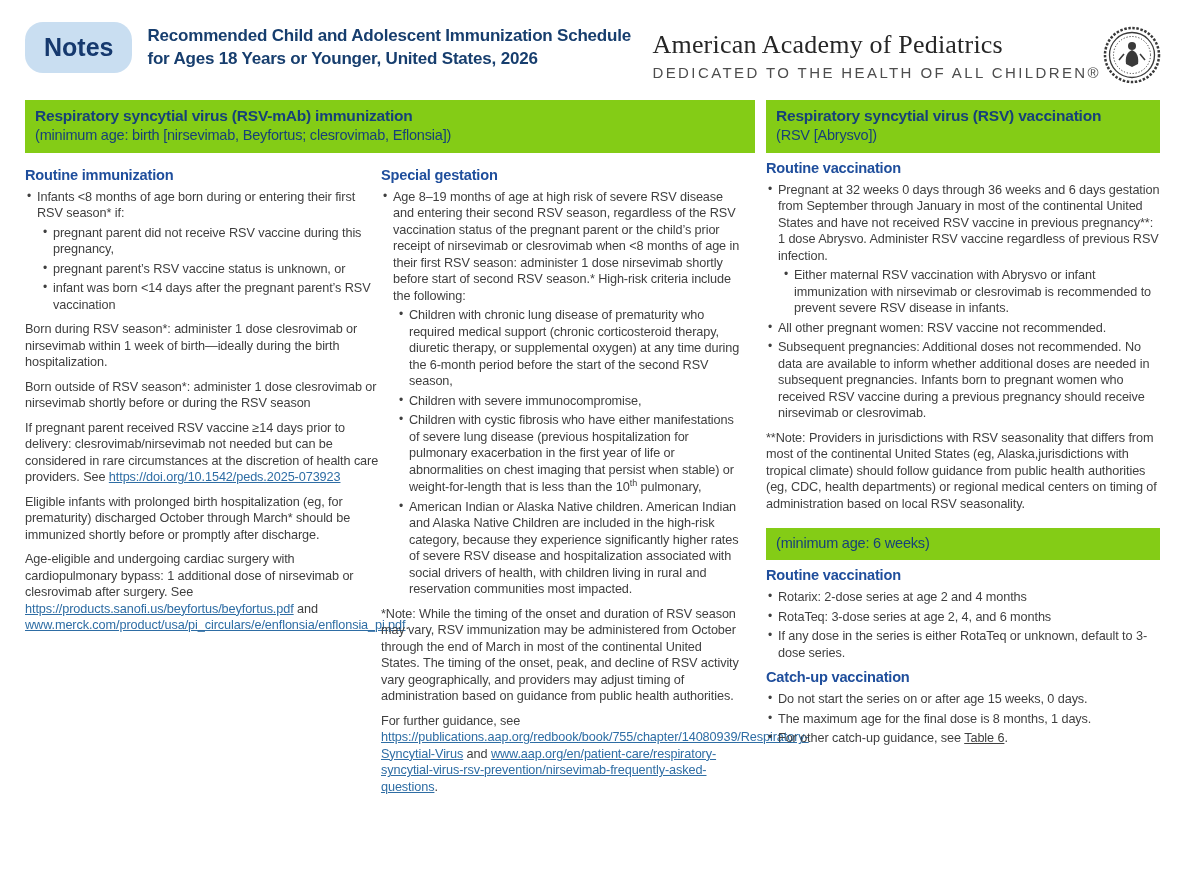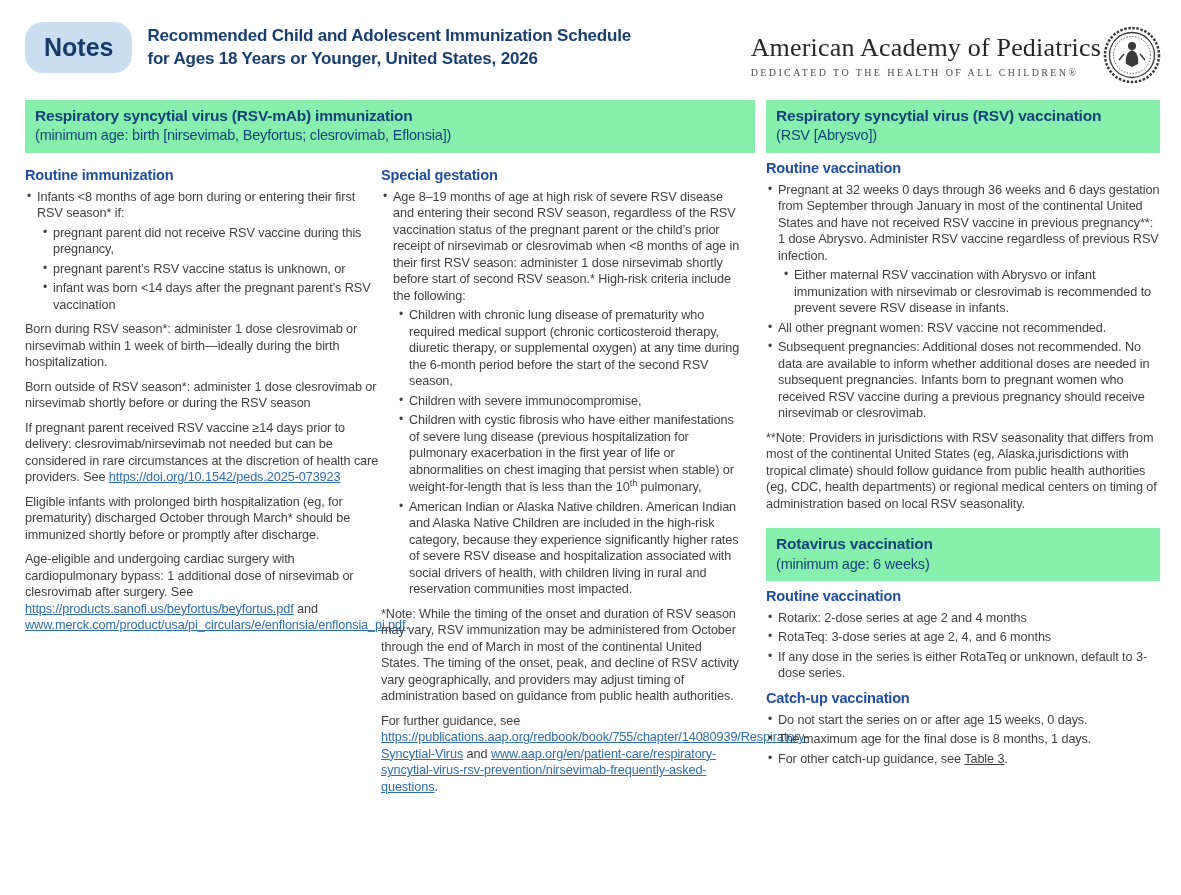--- a/index.html
+++ b/index.html
@@ -18,29 +18,29 @@
     font-size:25px; padding:11px 19px; border-radius:18px; flex:none;
   }
   .doc-title {
     margin-left:15px; margin-top:3px;
     color:#173e6e; font-weight:bold; font-size:17px; line-height:1.35;
     letter-spacing:-0.2px;
   }
   .aap { margin-left:auto; display:flex; align-items:center; gap:2px; margin-top:4px; }
   .aap-textcol { text-align:left; }
   .aap-name { font-family:"Liberation Serif","DejaVu Serif",serif; font-size:26px; color:#262626; letter-spacing:0.2px; }
-  .aap-tag { font-size:10px; letter-spacing:2.4px; color:#4d4d4d; margin-top:4px; font-family:Liberation Serif, serif; }
+  .aap-tag { font-size:15px; letter-spacing:2.4px; color:#4d4d4d; margin-top:4px; font-family:Liberation Sans, sans-serif; }
   .aap-seal { flex:none; }
 
   
   .content { display:flex; gap:11px; margin-top:16px; }
   .left-wrap  { width:730px; flex:none; }
   .right-col  { width:394px; flex:none; }
 
-  .band { background:#86efac; padding:6px 10px 7px 10px; }
+  .band { background:#84cc16; padding:6px 10px 7px 10px; }
   .band-title { color:#164079; font-weight:bold; font-size:15.5px; line-height:1.32; letter-spacing:-0.2px; }
   .band-sub   { color:#164079; font-size:14.5px; line-height:1.32; letter-spacing:-0.2px; }
 
   .twocol { display:flex; margin-top:6px; }
   .col-a { width:356px; flex:none; }
   .col-b { width:359px; flex:none; }
 
   
   .blk { font-size:12.7px; line-height:1.3; letter-spacing:-0.1px; }
   .blk-h { color:#1f4e9c; font-weight:bold; font-size:14.6px; margin:7px 0 4px 0; letter-spacing:-0.2px; }
@@ -164,21 +164,20 @@
             <span class="txt"><span class="seg-b">All other pregnant women:</span><span> RSV vaccine not recommended.</span></span>
           </div>
           <div class="blk blk-b1">
             <span class="dot">•</span>
             <span class="txt"><span class="seg-b">Subsequent pregnancies:</span><span> Additional doses not recommended. No data are available to inform whether additional doses are needed in subsequent pregnancies. Infants born to pregnant women who received RSV vaccine during a previous pregnancy should receive nirsevimab or clesrovimab.</span></span>
           </div>
           <div class="blk blk-p"><span class="seg-b">**Note:</span><span> Providers in jurisdictions with RSV seasonality that differs from most of the continental United States (eg, Alaska,jurisdictions with tropical climate) should follow guidance from public health authorities (eg, CDC, health departments) or regional medical centers on timing of administration based on local RSV seasonality.</span></div>
         </div>
 
       <div class="band band-rota">
-        <div class="band-title">Rotavirus vaccination</div>
         <div class="band-sub">(minimum age: 6 weeks)</div>
       </div>
       <div>
           <div class="blk blk-h"><span>Routine vaccination</span></div>
           <div class="blk blk-b1">
             <span class="dot">•</span>
             <span class="txt"><span class="seg-b">Rotarix:</span><span> 2-dose series at age 2 and 4 months</span></span>
           </div>
           <div class="blk blk-b1">
             <span class="dot">•</span>
@@ -192,19 +191,19 @@
           <div class="blk blk-b1">
             <span class="dot">•</span>
             <span class="txt"><span>Do not start the series on or after age 15 weeks, 0 days.</span></span>
           </div>
           <div class="blk blk-b1">
             <span class="dot">•</span>
             <span class="txt"><span>The maximum age for the final dose is 8 months, 1 days.</span></span>
           </div>
           <div class="blk blk-b1">
             <span class="dot">•</span>
-            <span class="txt"><span>For other catch-up guidance, see </span><a class="seg-u" href="#">Table 3</a><span>.</span></span>
+            <span class="txt"><span>For other catch-up guidance, see </span><a class="seg-u" href="#">Table 6</a><span>.</span></span>
           </div>
         </div>
     </div>
 
   </div>
 </div>
 
 </body></html>

